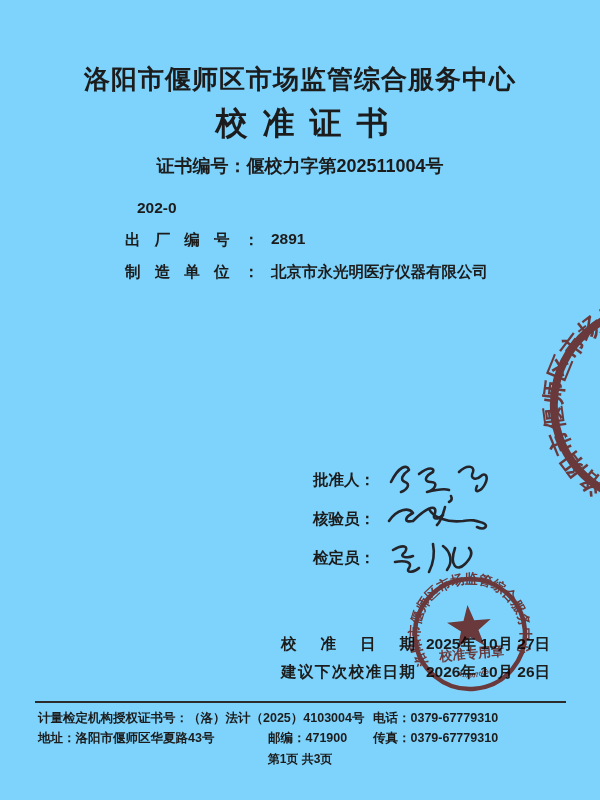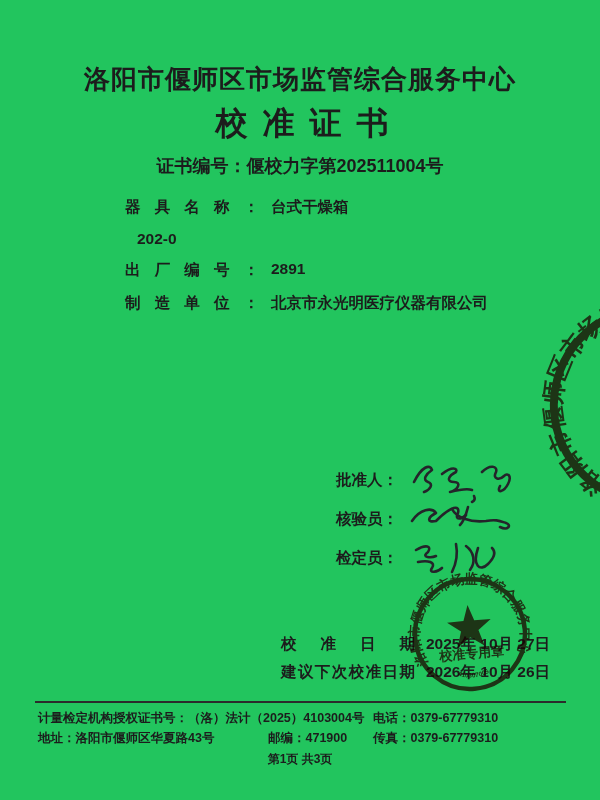--- a/index.html
+++ b/index.html
@@ -1,19 +1,19 @@
 <!DOCTYPE html>
 <html><head>
 <meta charset="utf-8">
 <style>
   * { margin:0; padding:0; box-sizing:border-box; }
   html,body { background:#e9e9e7; }
   .page {
     position:relative; width:600px; height:800px; margin:0 auto;
-    background:#22c55e; overflow:hidden; color:#1c1c1c;
+    background:#7dd3fc; overflow:hidden; color:#1c1c1c;
     font-family:"Liberation Sans","DejaVu Sans",sans-serif; font-weight:700;
   }
   .org-title {
     position:absolute; top:62px; left:0; width:100%;
     text-align:center; font-size:26px; font-weight:800; letter-spacing:1px;
   }
   .doc-title {
     position:absolute; top:102px; left:0; width:100%;
     text-align:center; font-size:32px; font-weight:800;
     letter-spacing:15px; padding-left:19px;
@@ -22,21 +22,21 @@
     position:absolute; top:154px; left:0; width:100%;
     text-align:center; font-size:18px;
   }
   .fields { position:absolute; left:125px; top:197px; }
   .frow { display:flex; height:30.5px; align-items:flex-start; font-size:15.5px; }
   .flabel { display:inline-block; width:134px; text-align:justify; text-align-last:justify; }
   .fvalue { margin-left:12px; white-space:nowrap; }
   .gap-a { margin-top:2px; }
   .sigs { position:absolute; left:313px; top:461px; }
   .srow { display:flex; height:39px; align-items:center; font-size:15.5px; }
-  .slabel { width:66px; flex:none;margin-left:23px; }
+  .slabel { width:66px; flex:none; }
   .sig-svg { width:126px; height:40px; overflow:visible; margin-left:6px; transform:translateY(-3px); }
   .sig-svg path { fill:none; stroke:#24242a; stroke-width:2.6; stroke-linecap:round; stroke-linejoin:round; }
   .dates { position:absolute; left:281px; top:634px; }
   .drow { display:flex; height:28px; align-items:flex-start; font-size:15.5px; }
   .dlabel { display:inline-block; width:134px; text-align:justify; text-align-last:justify; }
   .dvalue { margin-left:11px; white-space:nowrap; }
   .rule { position:absolute; left:35px; top:701px; width:531px; height:2px; background:#2b2b2b; }
   .ft { position:absolute; font-size:12.5px; white-space:nowrap; }
   .f1l { left:38px; top:710px;text-align:center; }
   .f1r { left:373px; top:710px; }
@@ -53,24 +53,20 @@
 </head>
 <body>
 
 <div class="page">
 
   <div class="org-title">洛阳市偃师区市场监管综合服务中心</div>
   <div class="doc-title">校准证书</div>
   <div class="cert-line"><span>证书编号：</span><span>偃校力字第202511004号</span></div>
 
   <div class="fields">
-    <div class="frow">
-      <span class="flabel">器具名称：</span>
-      <span class="fvalue">台式干燥箱</span>
-    </div>
     <div class="frow gap-a">
       <span class="fvalue">202-0</span>
     </div>
     <div class="frow">
       <span class="flabel">出厂编号：</span>
       <span class="fvalue">2891</span>
     </div>
     <div class="frow gap-a">
       <span class="flabel">制造单位：</span>
       <span class="fvalue">北京市永光明医疗仪器有限公司</span>

